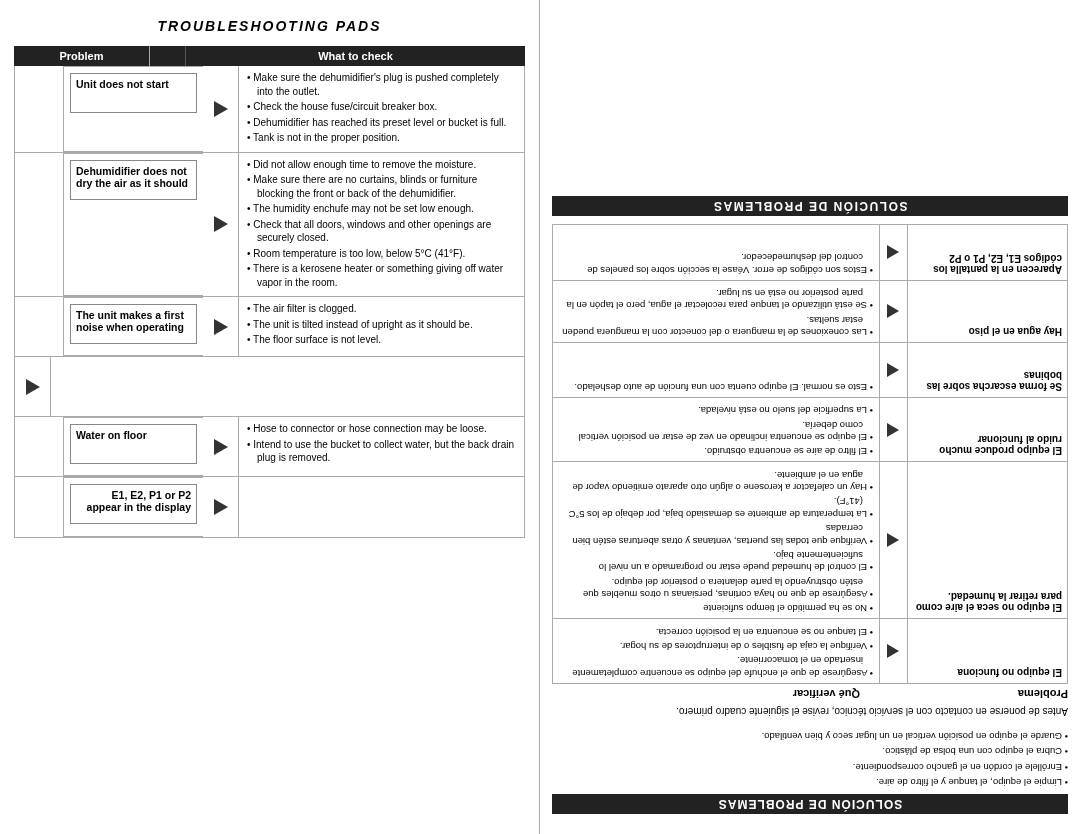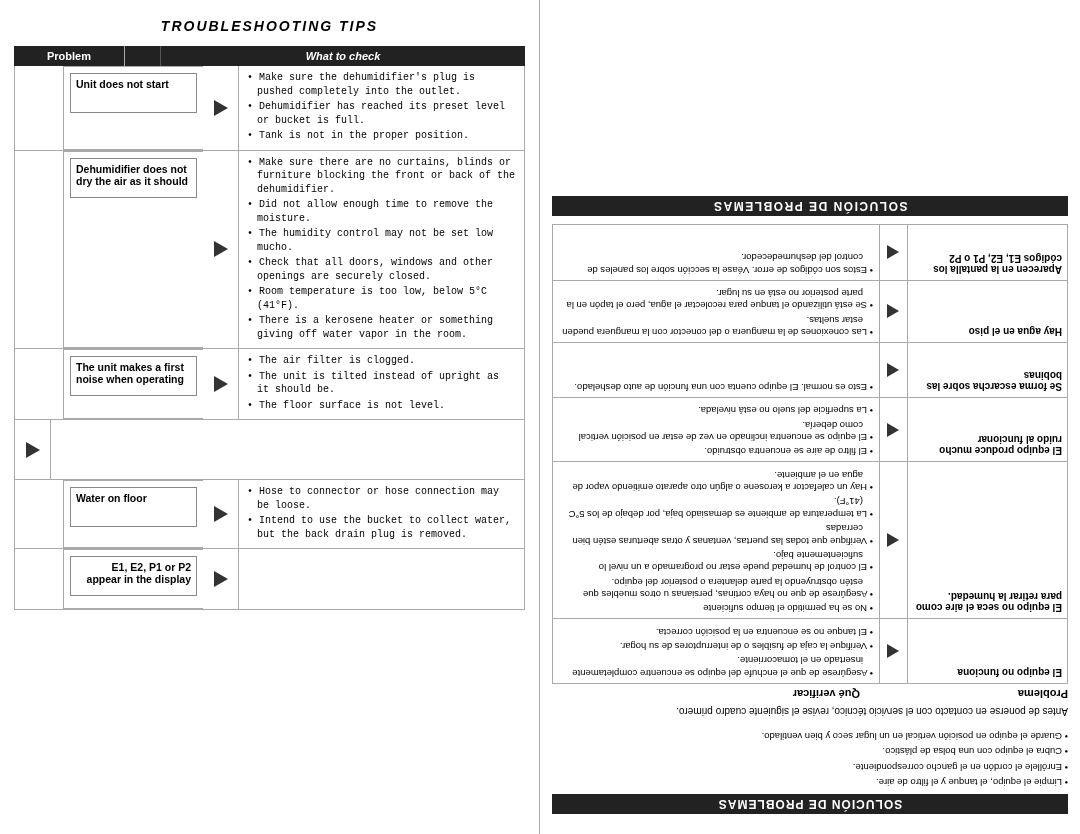--- a/index.html
+++ b/index.html
@@ -39,30 +39,29 @@
 
     .header-row {
       display: flex;
       background: #222;
       color: #fff;
       font-weight: bold;
       font-size: 11px;
       margin-bottom: 0;
     }
     .header-problem {
-      width: 111px;
+      width: 136px;
       padding: 4px 18px;
       border-right: 1px solid #aaa;
       text-align: center;
     }
     .header-check {
       flex: 1;
       padding: 4px 6px;
       text-align: center;
-      font-style: italic;
     }
 
     .table-body { border: 1px solid #aaa; border-top: none; }
 
     .table-row {
       display: flex;
       border-bottom: 1px solid #aaa;
       min-height: 60px;
       align-items: stretch;
     }
@@ -115,21 +114,20 @@
     }
     .check-cell ul {
       list-style: none;
       padding-left: 0;
     }
     .check-cell ul li {
       padding-left: 10px;
       text-indent: -10px;
       margin-bottom: 2px;
       line-height: 1.35;
-      font-family: Liberation Mono, monospace;
     }
     .check-cell ul li::before {
       content: "• ";
     }
     .check-cell b { font-weight: bold; }
 
     
     .right-panel {
       width: 540px;
       height: 834px;
@@ -238,21 +236,21 @@
       line-height: 1.3;
     }
     .bottom-list li::before {
       content: "• ";
     }
   </style>
 </head>
 <body>
 
 <div class="left-panel">
-  <div class="main-title">TROUBLESHOOTING TIPS</div>
+  <div class="main-title">TROUBLESHOOTING PADS</div>
 
   <div class="header-row">
     <div class="header-problem">Problem</div>
     <div style="width:36px;border-right:1px solid #555;"></div>
     <div class="header-check">What to check</div>
   </div>
 
   <div class="table-body">
 
     <div class="table-row">
@@ -260,40 +258,41 @@
         <div class="problem-cell-inner">
             <span>Unit does not start</span>
           </div>
       </div>
       <div class="arrow-cell">
         <span class="arrow-right"></span>
       </div>
       <div class="check-cell">
         <ul>
           <li>Make sure the dehumidifier's plug is pushed completely into the outlet.</li>
+          <li>Check  the house fuse/circuit breaker box.</li>
           <li>Dehumidifier has reached its preset level or bucket is full.</li>
           <li>Tank is not in the proper position.</li>
         </ul>
       </div>
     </div>
 
     <div class="table-row">
       <div class="problem-cell">
         <div class="problem-cell-inner">
             <span>Dehumidifier does not dry the air as it should</span>
           </div>
       </div>
       <div class="arrow-cell">
         <span class="arrow-right"></span>
       </div>
       <div class="check-cell">
         <ul>
+          <li>Did not allow enough time to remove the moisture.</li>
           <li>Make sure there are no curtains, blinds or furniture blocking the front or back of the dehumidifier.</li>
-          <li>Did not allow enough time to remove the moisture.</li>
-          <li>The humidity control may not be set low mucho.</li>
+          <li>The humidity enchufe may not be set low enough.</li>
           <li>Check that all doors, windows and other openings are securely closed.</li>
           <li>Room temperature is too low, below 5°C (41°F).</li>
           <li>There is a kerosene heater or something giving off water vapor in the room.</li>
         </ul>
       </div>
     </div>
 
     <div class="table-row">
       <div class="problem-cell">
         <div class="problem-cell-inner">

